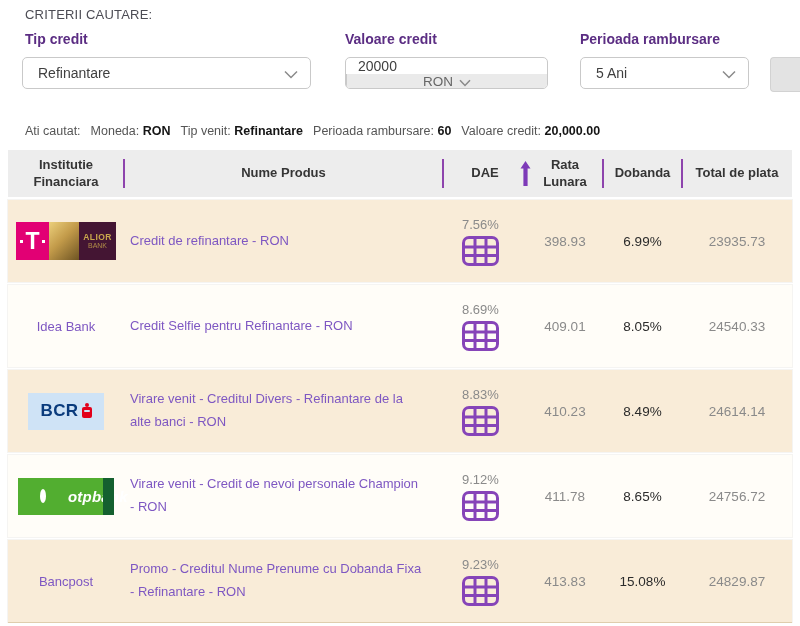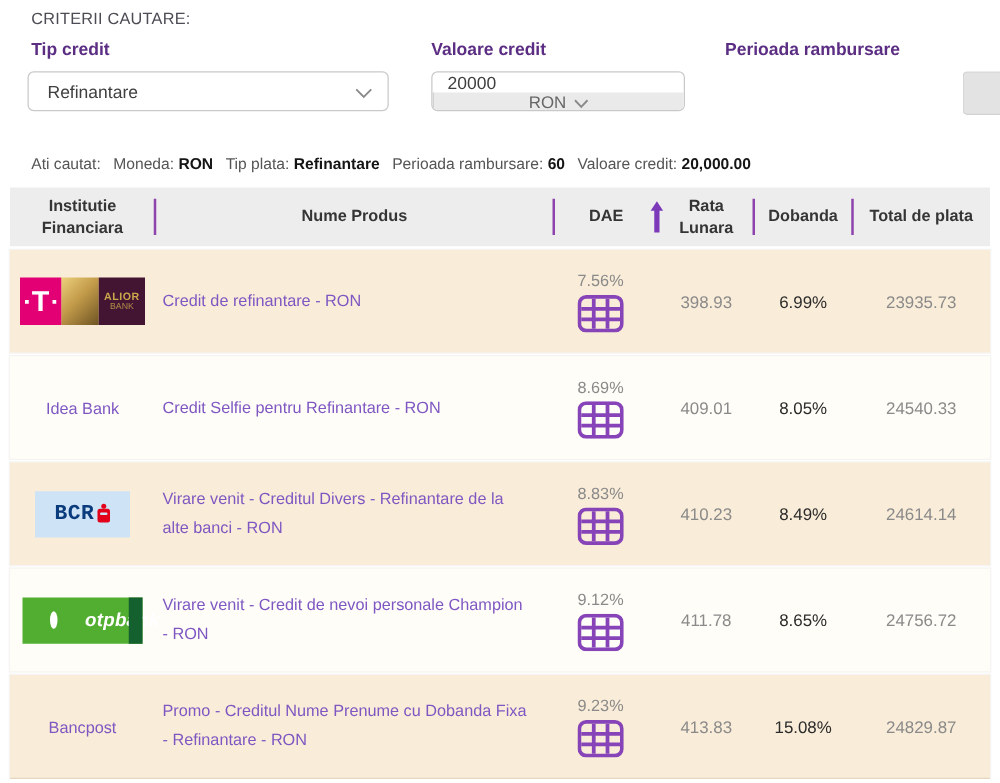--- a/index.html
+++ b/index.html
@@ -59,21 +59,21 @@
   .logo-ta{display:flex;height:38px;width:100px;}
   .ta-t{width:33px;background:#e20074;color:#fff;font-weight:bold;font-size:23px;display:flex;
         align-items:center;justify-content:center;position:relative;}
   .ta-t::before,.ta-t::after{content:"";position:absolute;top:18px;width:3px;height:3px;background:#fff;}
   .ta-t::before{left:4px}.ta-t::after{right:4px}
   .ta-gold{width:30px;background:linear-gradient(135deg,#ecd07c 0%,#c39b4a 45%,#6e5423 100%);}
   .ta-alior{width:37px;background:#441533;color:#c9a84c;display:flex;flex-direction:column;
         align-items:center;justify-content:center;line-height:1.2;}
   .ta-a1{font-size:8.5px;font-weight:bold;letter-spacing:.4px;font-style:normal;}
   .ta-a2{font-size:7px;opacity:.8;font-style:normal;}
-  .logo-bcr{width:76px;height:37px;background:#cfe3f6;display:flex;align-items:center;justify-content:center;gap:3px;font-family:Liberation Mono, monospace;}
+  .logo-bcr{width:76px;height:37px;background:#cfe3f6;display:flex;align-items:center;justify-content:center;gap:3px;}
   .bcr-txt{color:#0a3b7c;font-size:17px;font-weight:bold;letter-spacing:.4px;}
   .bcr-sym{width:10px;height:11px;background:#e2001a;border-radius:2px;position:relative;margin-top:3px;}
   .bcr-sym::before{content:"";position:absolute;top:-4px;left:3px;width:4px;height:4px;border-radius:50%;background:#e2001a;}
   .bcr-sym::after{content:"";position:absolute;top:3px;left:2px;width:6px;height:2px;background:#cfe3f6;border-radius:1px;}
   .logo-otp{width:96px;height:37px;background:#52ae30;display:flex;align-items:center;padding-left:22px;gap:22px;
         position:relative;box-sizing:border-box;}
   .otp-sym{width:14px;height:14px;border:3px solid #fff;border-radius:50%;box-sizing:border-box;}
   .otp-txt{color:#fff;font-size:15px;font-weight:bold;font-style:italic;letter-spacing:.2px;}
   .otp-strip{position:absolute;right:0;top:0;width:11px;height:100%;background:#14602f;}
 </style>
@@ -102,25 +102,33 @@
     <div class="addon">
       <span>RON</span>
       <span class="chev">
         <svg width="12" height="8" viewBox="0 0 12 8">
             <path d="M1 1.2 L6 6.5 L11 1.2" fill="none" stroke="#8a8a8a" stroke-width="1.5"></path>
           </svg>
       </span>
     </div>
   </div>
 
+  <div class="select sel3">
+    <span>5 Ani</span>
+    <span class="chev">
+      <svg width="14" height="9" viewBox="0 0 14 9">
+          <path d="M1 1.5 L7 7.5 L13 1.5" fill="none" stroke="#8a8a8a" stroke-width="1.5"></path>
+        </svg>
+    </span>
+  </div>
 
   <div class="cutoff"></div>
 
   <div class="summary">
-    <span>Ati cautat:</span><span class="sum-item"><span>Moneda:</span> <b>RON</b></span><span class="sum-item"><span>Tip plata:</span> <b>Refinantare</b></span><span class="sum-item"><span>Perioada rambursare:</span> <b>60</b></span><span class="sum-item"><span>Valoare credit:</span> <b>20,000.00</b></span>
+    <span>Ati cautat:</span><span class="sum-item"><span>Moneda:</span> <b>RON</b></span><span class="sum-item"><span>Tip venit:</span> <b>Refinantare</b></span><span class="sum-item"><span>Perioada rambursare:</span> <b>60</b></span><span class="sum-item"><span>Valoare credit:</span> <b>20,000.00</b></span>
   </div>
 
   <div class="table-wrap">
     <div class="thead grid-cols">
       <div class="th th1">Institutie Financiara</div>
       <div class="th th2">Nume Produs</div>
       <div class="th th3">DAE</div>
       <div class="th th4">Rata Lunara</div>
       <div class="th th5">Dobanda</div>
       <div class="th th6">Total de plata</div>

